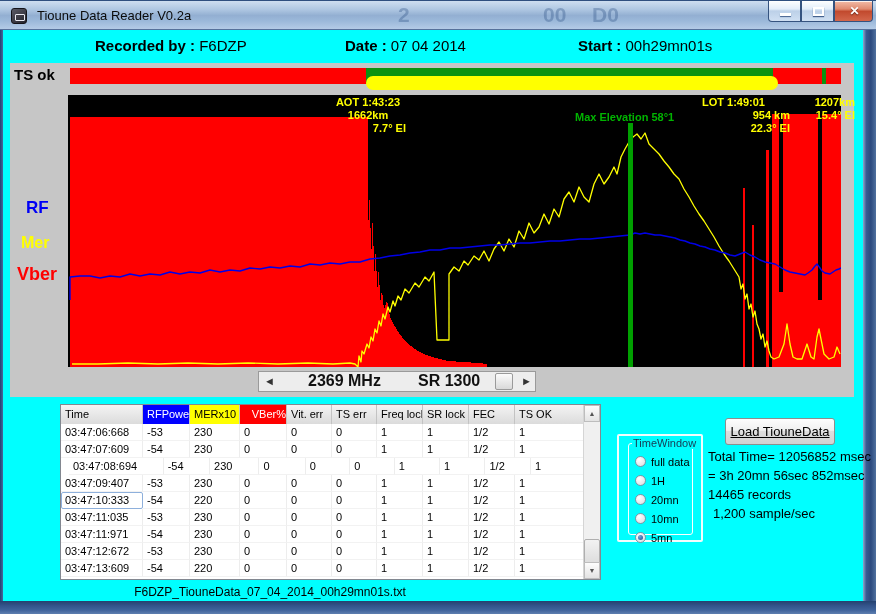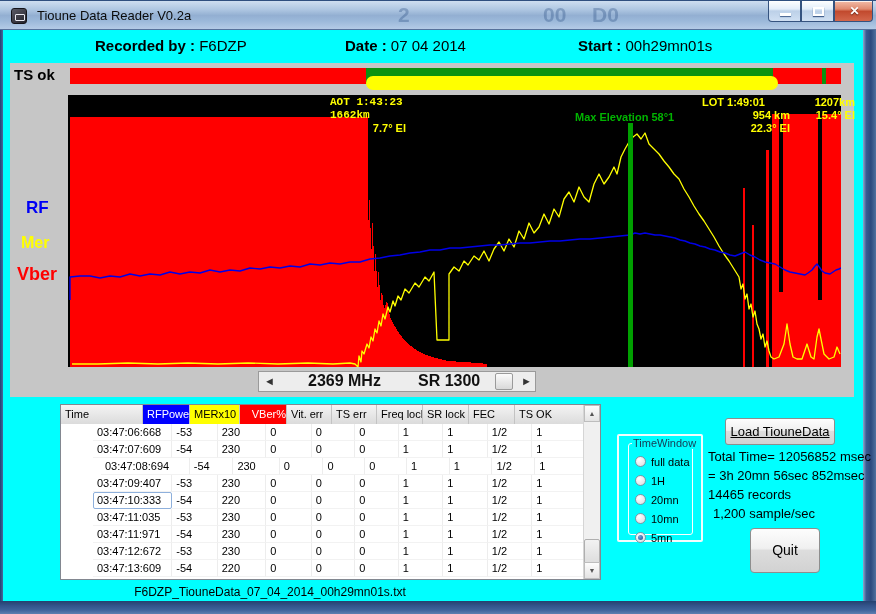--- a/index.html
+++ b/index.html
@@ -47,21 +47,21 @@
   .panel{position:absolute;left:10px;top:63px;width:844px;height:334px;background:#C6C6C6;}
   .ts-label{position:absolute;left:14px;top:66px;font-size:15px;font-weight:bold;color:#000;}
   .ts-bar{position:absolute;left:70px;top:68px;width:771px;height:16px;background:#FF0000;}
   .ts-bar .seg{position:absolute;top:0;height:16px;}
   .ts-yellow{position:absolute;left:366px;top:76px;width:412px;height:14px;background:#FFFF00;border-radius:7px;}
 
   
   .chart{position:absolute;left:68px;top:95px;width:773px;height:272px;display:block;}
   .anno{position:absolute;font-size:11px;font-weight:bold;line-height:13px;color:#FFFF00;white-space:nowrap;}
   .anno .r{text-align:right;}
-  .anno .c{text-align:left;font-family:Liberation Mono, monospace;}
+  .anno .c{text-align:center;}
   .anno-green{position:absolute;font-size:11px;font-weight:bold;color:#00B400;white-space:nowrap;}
   .legend{position:absolute;font-weight:bold;white-space:nowrap;}
   .legend.rf{left:26px;top:198px;color:#0000F5;font-size:17px;}
   .legend.mer{left:21px;top:234px;color:#FFFF00;font-size:16px;}
   .legend.vber{left:17px;top:264px;color:#FF0000;font-size:18px;}
 
   
   .freqctl{position:absolute;left:258px;top:371px;width:278px;height:21px;background:#EDEDED;
     border:1px solid #9A9A9A;}
   .freqctl .arr{position:absolute;top:3px;font-size:11px;color:#333;cursor:default;}
@@ -72,21 +72,21 @@
   .freqctl .f2{left:159px;}
   .freqctl .thumb{position:absolute;left:236px;top:1px;width:18px;height:17px;
     background:linear-gradient(#FBFBFB,#D9D9D9);border:1px solid #9A9A9A;border-radius:2px;}
 
   
   .tbl{position:absolute;left:60px;top:404px;width:541px;height:176px;background:#FFF;
     border:1px solid #828790;}
   .thead{display:flex;height:19px;background:linear-gradient(#F4F4F4,#DBDBDB);}
   .hcell{font-size:11px;color:#000;padding:3px 0 0 4px;border-right:1px solid #C3C3C3;
     overflow:hidden;white-space:nowrap;}
-  .trow{display:flex;height:17px;padding-left:32px;}
+  .trow{display:flex;height:17px;}
   .tcell{font-size:11px;color:#000;padding:2px 0 0 4px;border-right:1px solid #EDEDED;
     border-bottom:1px solid #F2F2F2;overflow:hidden;white-space:nowrap;}
   .tcell.sel{border:1px solid #8EB0DC;border-radius:2px;padding:1px 0 0 3px;}
   .vscroll{position:absolute;right:0;top:0;width:17px;height:174px;background:#F0F0F0;
     border-left:1px solid #D5D5D5;}
   .sbtn{position:absolute;left:0;width:16px;height:17px;background:linear-gradient(#FDFDFD,#E3E3E3);
     border:1px solid #BDBDBD;font-size:7px;color:#555;text-align:center;line-height:15px;}
   .sbtn.up{top:0;}
   .sbtn.down{bottom:0;}
   .sthumb{position:absolute;left:0;top:134px;width:16px;height:26px;
@@ -367,17 +367,16 @@
       </div>
   </div>
 
   <div class="btn load">Load TiouneData</div>
   <div class="stats">
     <div>Total Time= 12056852 msec</div>
     <div class="l2">= 3h 20mn 56sec 852msec</div>
     <div>14465 records</div>
     <div class="l4">1,200 sample/sec</div>
   </div>
-  <div class="btn quit">Quit</div>
 
   <div class="filename">F6DZP_TiouneData_07_04_2014_00h29mn01s.txt</div>
 
 </div>
 
 </body></html>

